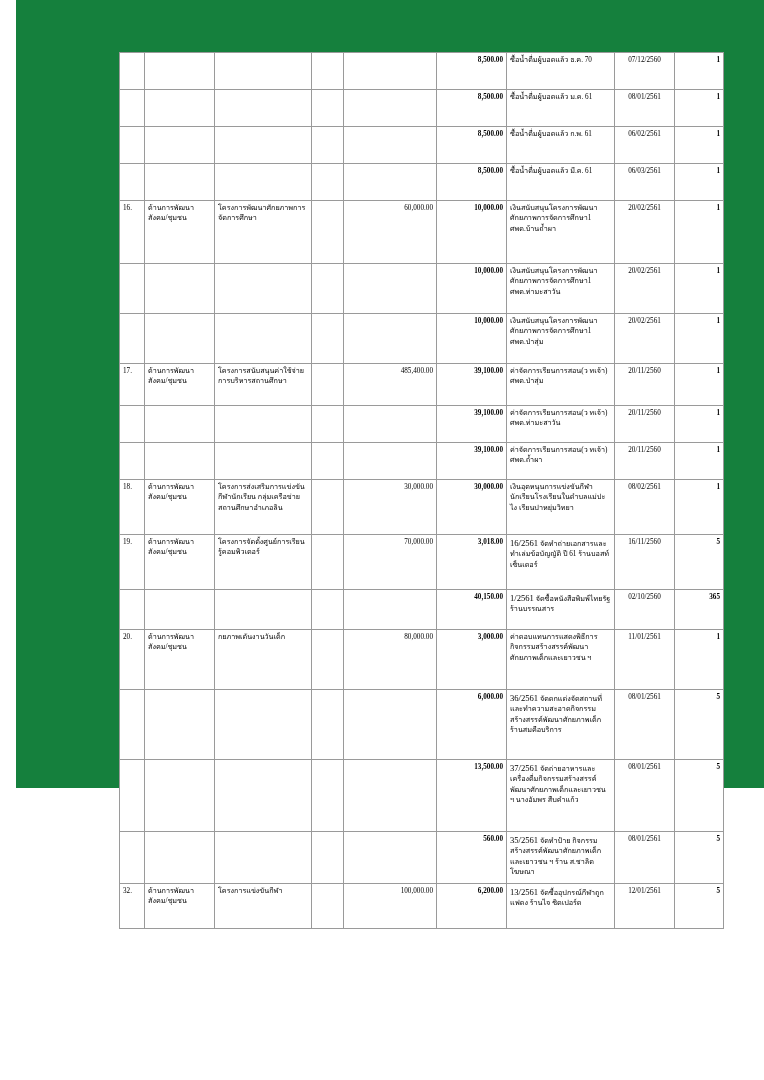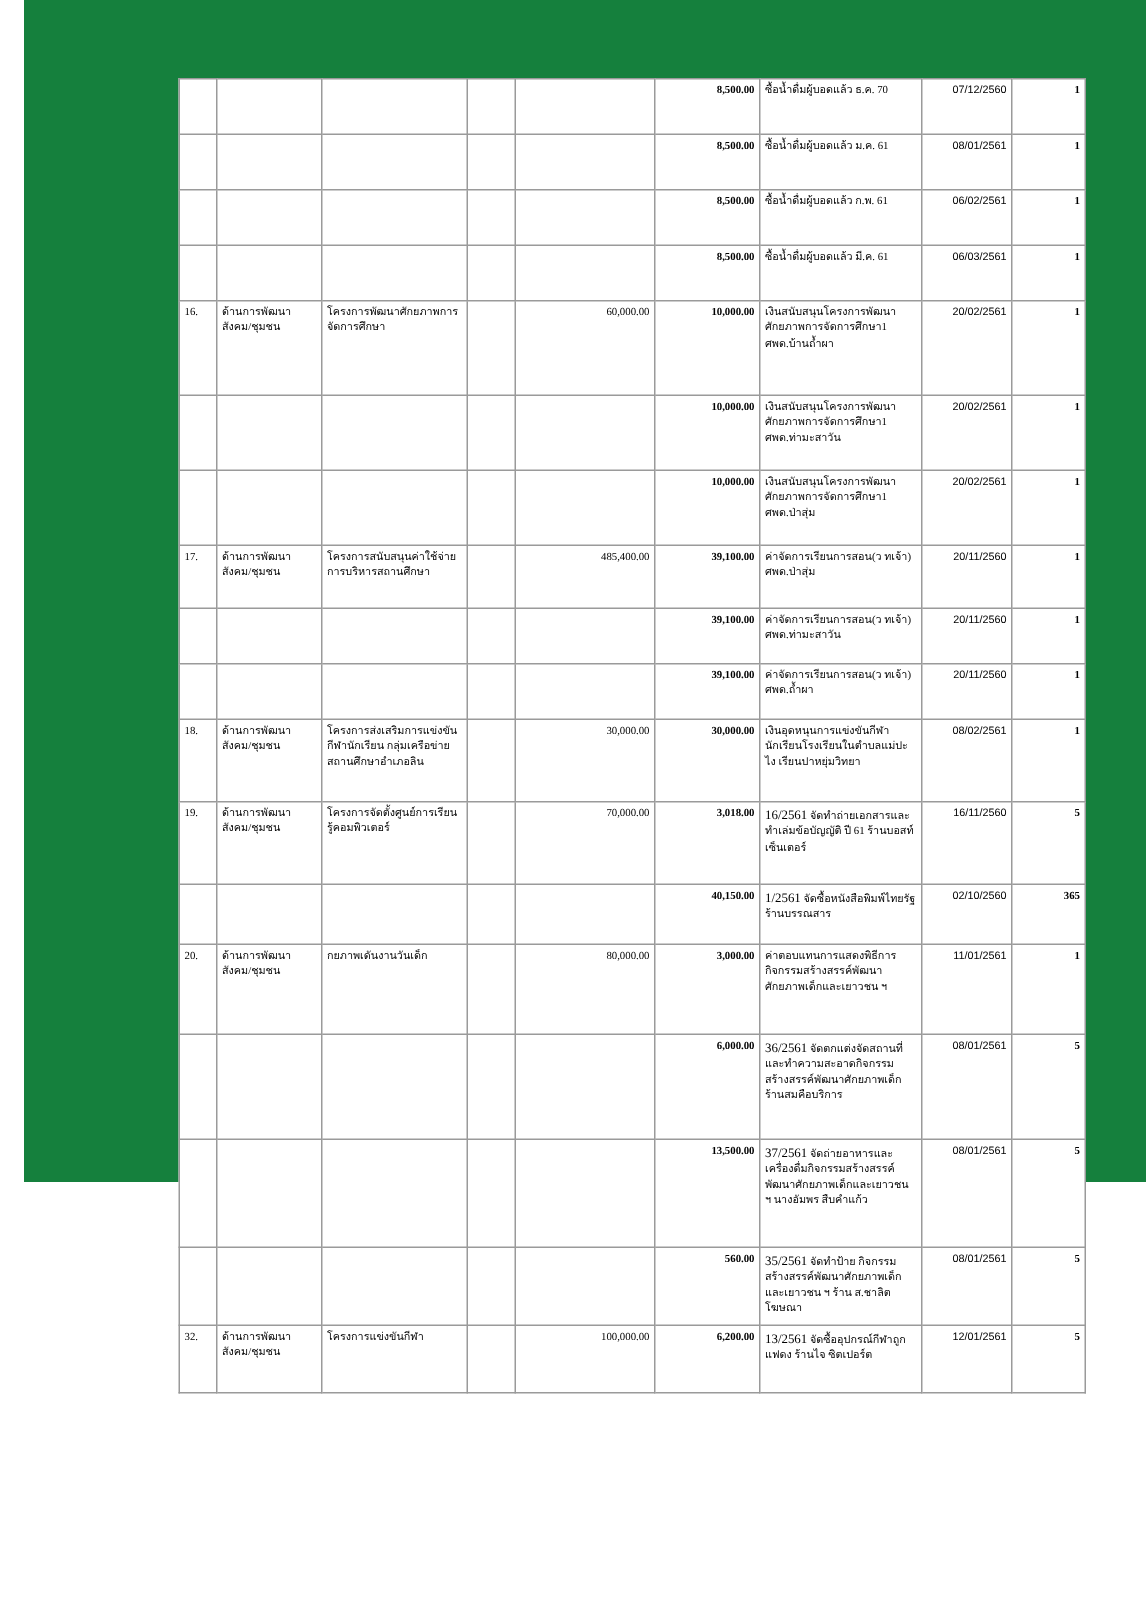--- a/index.html
+++ b/index.html
@@ -88,24 +88,24 @@
   .cell-desc {
     font-size: 7.1px;
     word-break: break-word;
     line-height: 1.5;
   }
   .cell-desc .doc-ref {
     font-size: 8.6px;
     font-family: "Liberation Serif", serif;
   }
   .cell-date {
-    text-align: right;
+    text-align: center;
     font-size: 8.4px;
     padding-left: 3px;
-    font-family: Liberation Sans, sans-serif;
+    font-family: Liberation Serif, serif;
   }
   .cell-qty {
     text-align: right;
     font-size: 8.6px;
     font-weight: bold;
     padding-right: 5px;
     font-family: "Liberation Serif", serif;
   }
 
   .v-mid { vertical-align: middle; }

